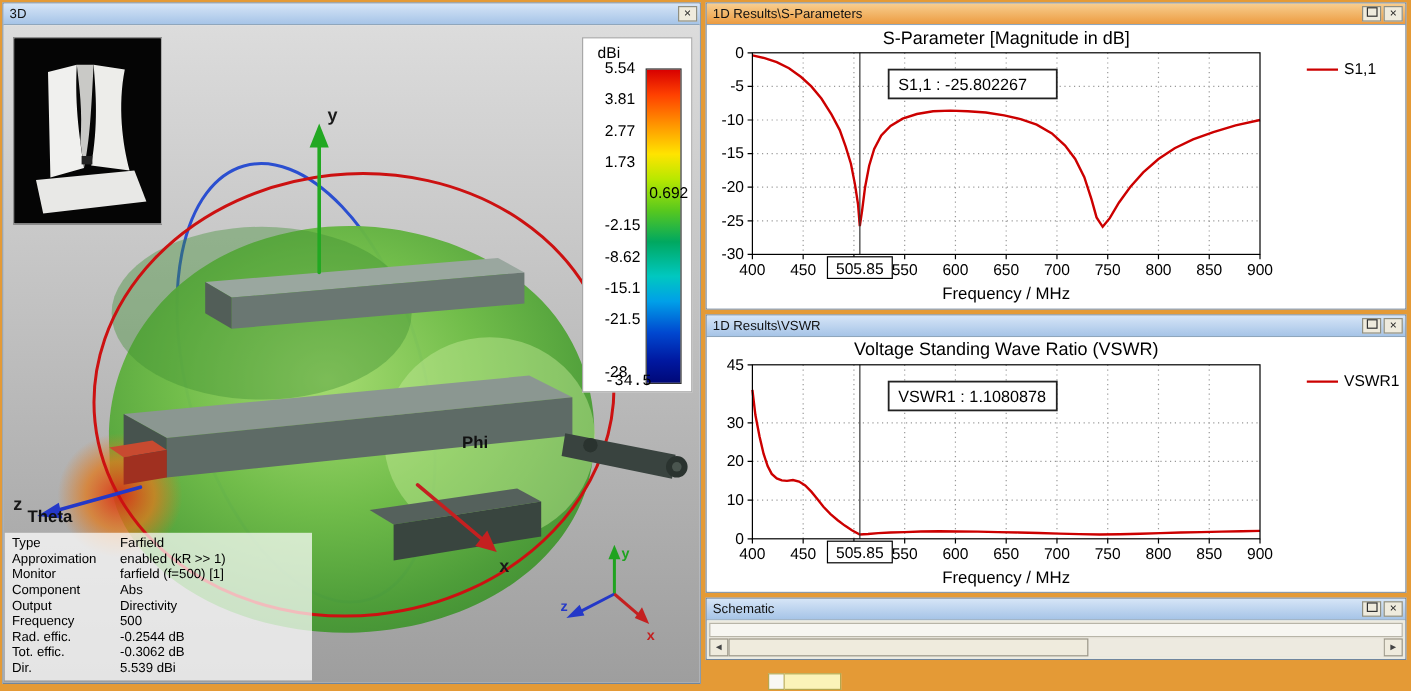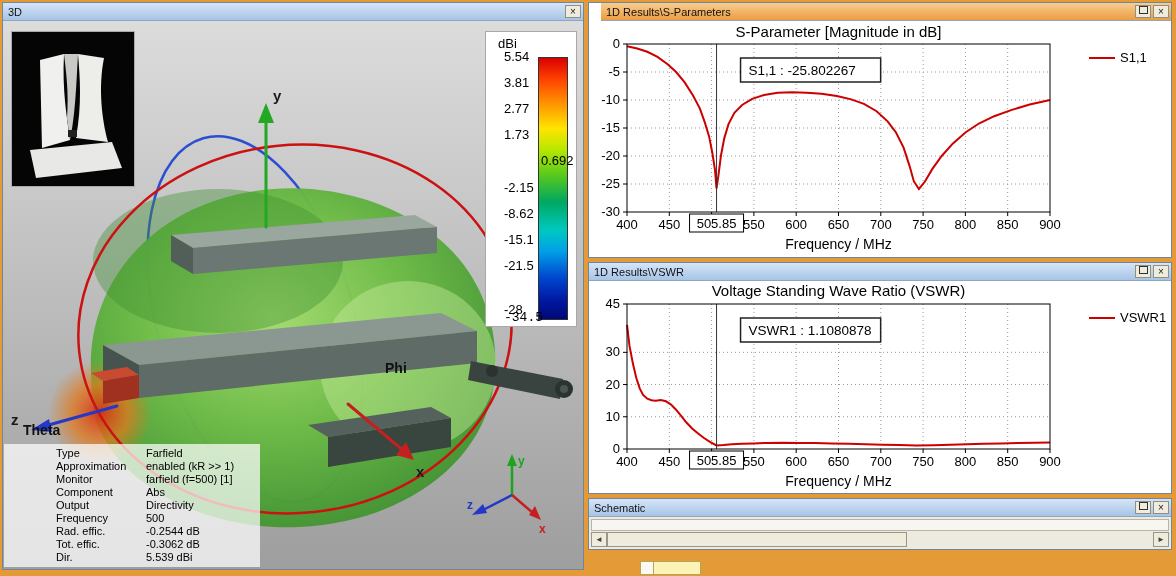--- a/index.html
+++ b/index.html
@@ -1,42 +1,42 @@
 <!DOCTYPE html>
 <html><head>
 <meta charset="utf-8">
 <style>
   html,body{margin:0;padding:0;width:1176px;height:576px;overflow:hidden;
     background:#E49A36;font-family:"Liberation Sans",sans-serif;position:relative;}
   .panel{position:absolute;border:1px solid #70869E;background:#ffffff;box-sizing:border-box;}
   .titlebar{height:18px;display:flex;align-items:center;padding:0 2px 0 5px;
     font-size:11px;color:#111;border-bottom:1px solid #8FA6BC;box-sizing:border-box;}
   .titlebar.blue{background:linear-gradient(180deg,#D6E5F7,#A6C4E7);}
-  .titlebar.orange{background:linear-gradient(180deg,#F8CE8F,#EC9C42);margin-left:12px;}
+  .titlebar.orange{background:linear-gradient(180deg,#F8CE8F,#EC9C42);}
   .tb-title{flex:1;white-space:nowrap;overflow:hidden;}
   .tb-btn{width:16px;height:13px;margin-left:2px;background:#EFEBDD;border:1px solid #8F8F82;
     font-size:10px;line-height:11px;text-align:center;color:#222;box-sizing:border-box;cursor:default;}
   .tb-btn .sq{display:inline-block;width:7px;height:6px;border:1px solid #333;vertical-align:1px;}
   
   .v3d-body{position:absolute;top:18px;left:0;right:0;bottom:0;
     background:linear-gradient(180deg,#DCDCDC,#9E9E9E);overflow:hidden;}
   .inset{position:absolute;left:8px;top:10px;width:122px;height:154px;background:#000;
     border:1px solid #AAA;}
   .colorbar{position:absolute;right:6px;top:10px;width:92px;height:296px;background:#fff;
     border:1px solid #A8A8A8;box-sizing:border-box;}
   .cb-title{position:absolute;left:12px;top:4px;font-weight:normal;font-size:13px;color:#000;}
   .cb-strip{position:absolute;right:8px;top:25px;width:28px;height:261px;border:1px solid #333;
     background:linear-gradient(180deg,#D80000 0%,#FF4000 8%,#FF9800 18%,#FFE400 27%,
       #B8E800 35%,#58C81E 45%,#00A860 55%,#00C8C0 66%,#00A0E8 74%,#0048D0 84%,
       #0018A0 93%,#000878 100%);}
   .cb-labels{position:absolute;left:6px;top:25px;height:261px;width:46px;}
   .cb-val{position:absolute;left:12px;font-size:13px;color:#000;line-height:14px;}
   .ffinfo{position:absolute;left:1px;bottom:2px;width:256px;background:rgba(255,255,255,0.72);
     font-size:11px;line-height:13px;color:#000;padding:3px 0 3px 6px;box-sizing:border-box;}
-  .fi-row{display:flex;margin-left:46px;}
+  .fi-row{display:flex;}
   .fi-label{width:90px;}
   .fi-value{flex:1;}
   .miniaxes{position:absolute;right:28px;bottom:30px;width:90px;height:90px;}
   
   .chart-body{position:absolute;top:18px;left:0;right:0;bottom:0;background:#fff;}
   .chart-body svg text{font-family:"Liberation Sans",sans-serif;fill:#000;}
   
   .schem-body{position:absolute;top:18px;left:0;right:0;bottom:0;background:#EDEBE0;}
   .schem-inner{position:absolute;top:2px;left:2px;right:2px;bottom:18px;background:#F7F6F1;
     border:1px solid #B8B5A8;}

